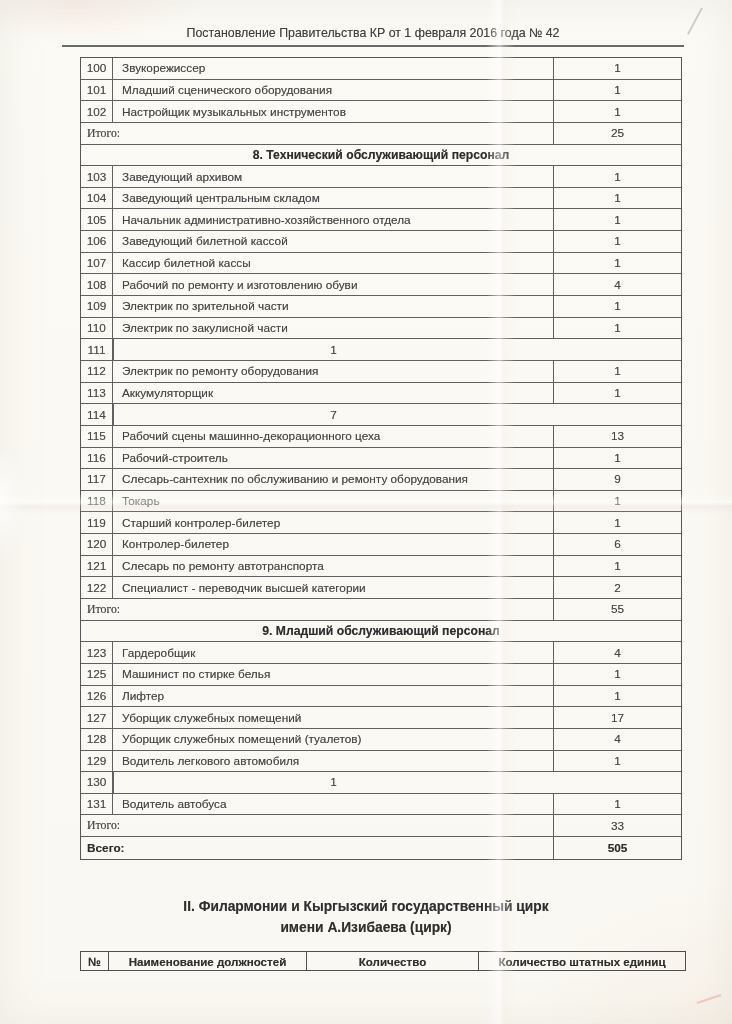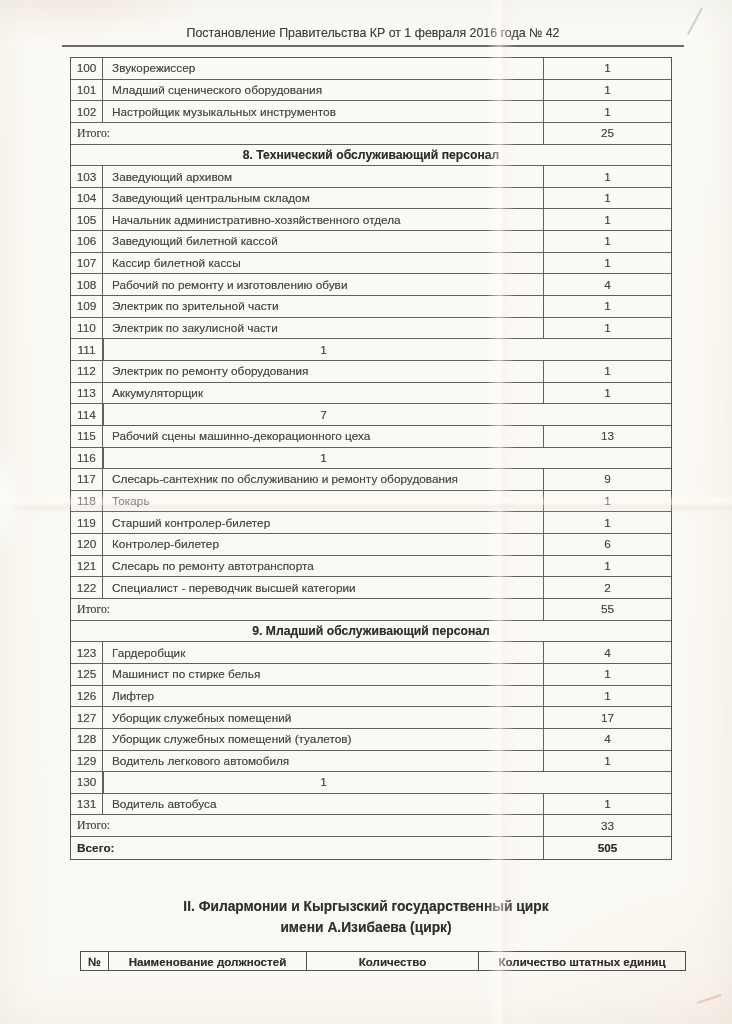--- a/index.html
+++ b/index.html
@@ -24,21 +24,21 @@
   
   .doc-header{
     position:absolute; left:62px; top:26px; width:622px;
     text-align:center; font-size:12.4px; color:#3f3f3f;
     padding-bottom:5px;
     border-bottom:2px solid #6a6a6a;
   }
 
   
   .main-table{
-    position:absolute; left:70px; top:57px; width:602px;
+    position:absolute; left:80px; top:57px; width:602px;
     border:1.5px solid #565656;
     background:transparent;
     font-size:11.8px;
   }
   .t-row{
     display:grid; grid-template-columns:32px 1fr 128px;
     height:21.65px; align-items:stretch;
     border-bottom:1px solid #606060;
   }
   .t-row:last-child{ border-bottom:none; }
@@ -197,20 +197,21 @@
         <div class="cell c-num">114</div>
         <div class="cell c-count">7</div>
       </div>
       <div class="t-row item">
         <div class="cell c-num">115</div>
         <div class="cell c-name">Рабочий сцены машинно-декорационного цеха</div>
         <div class="cell c-count">13</div>
       </div>
       <div class="t-row item">
         <div class="cell c-num">116</div>
+        <div class="cell c-name">Рабочий-строитель</div>
         <div class="cell c-count">1</div>
       </div>
       <div class="t-row item">
         <div class="cell c-num">117</div>
         <div class="cell c-name">Слесарь-сантехник по обслуживанию и ремонту оборудования</div>
         <div class="cell c-count">9</div>
       </div>
       <div class="t-row item">
         <div class="cell c-num">118</div>
         <div class="cell c-name">Токарь</div>

